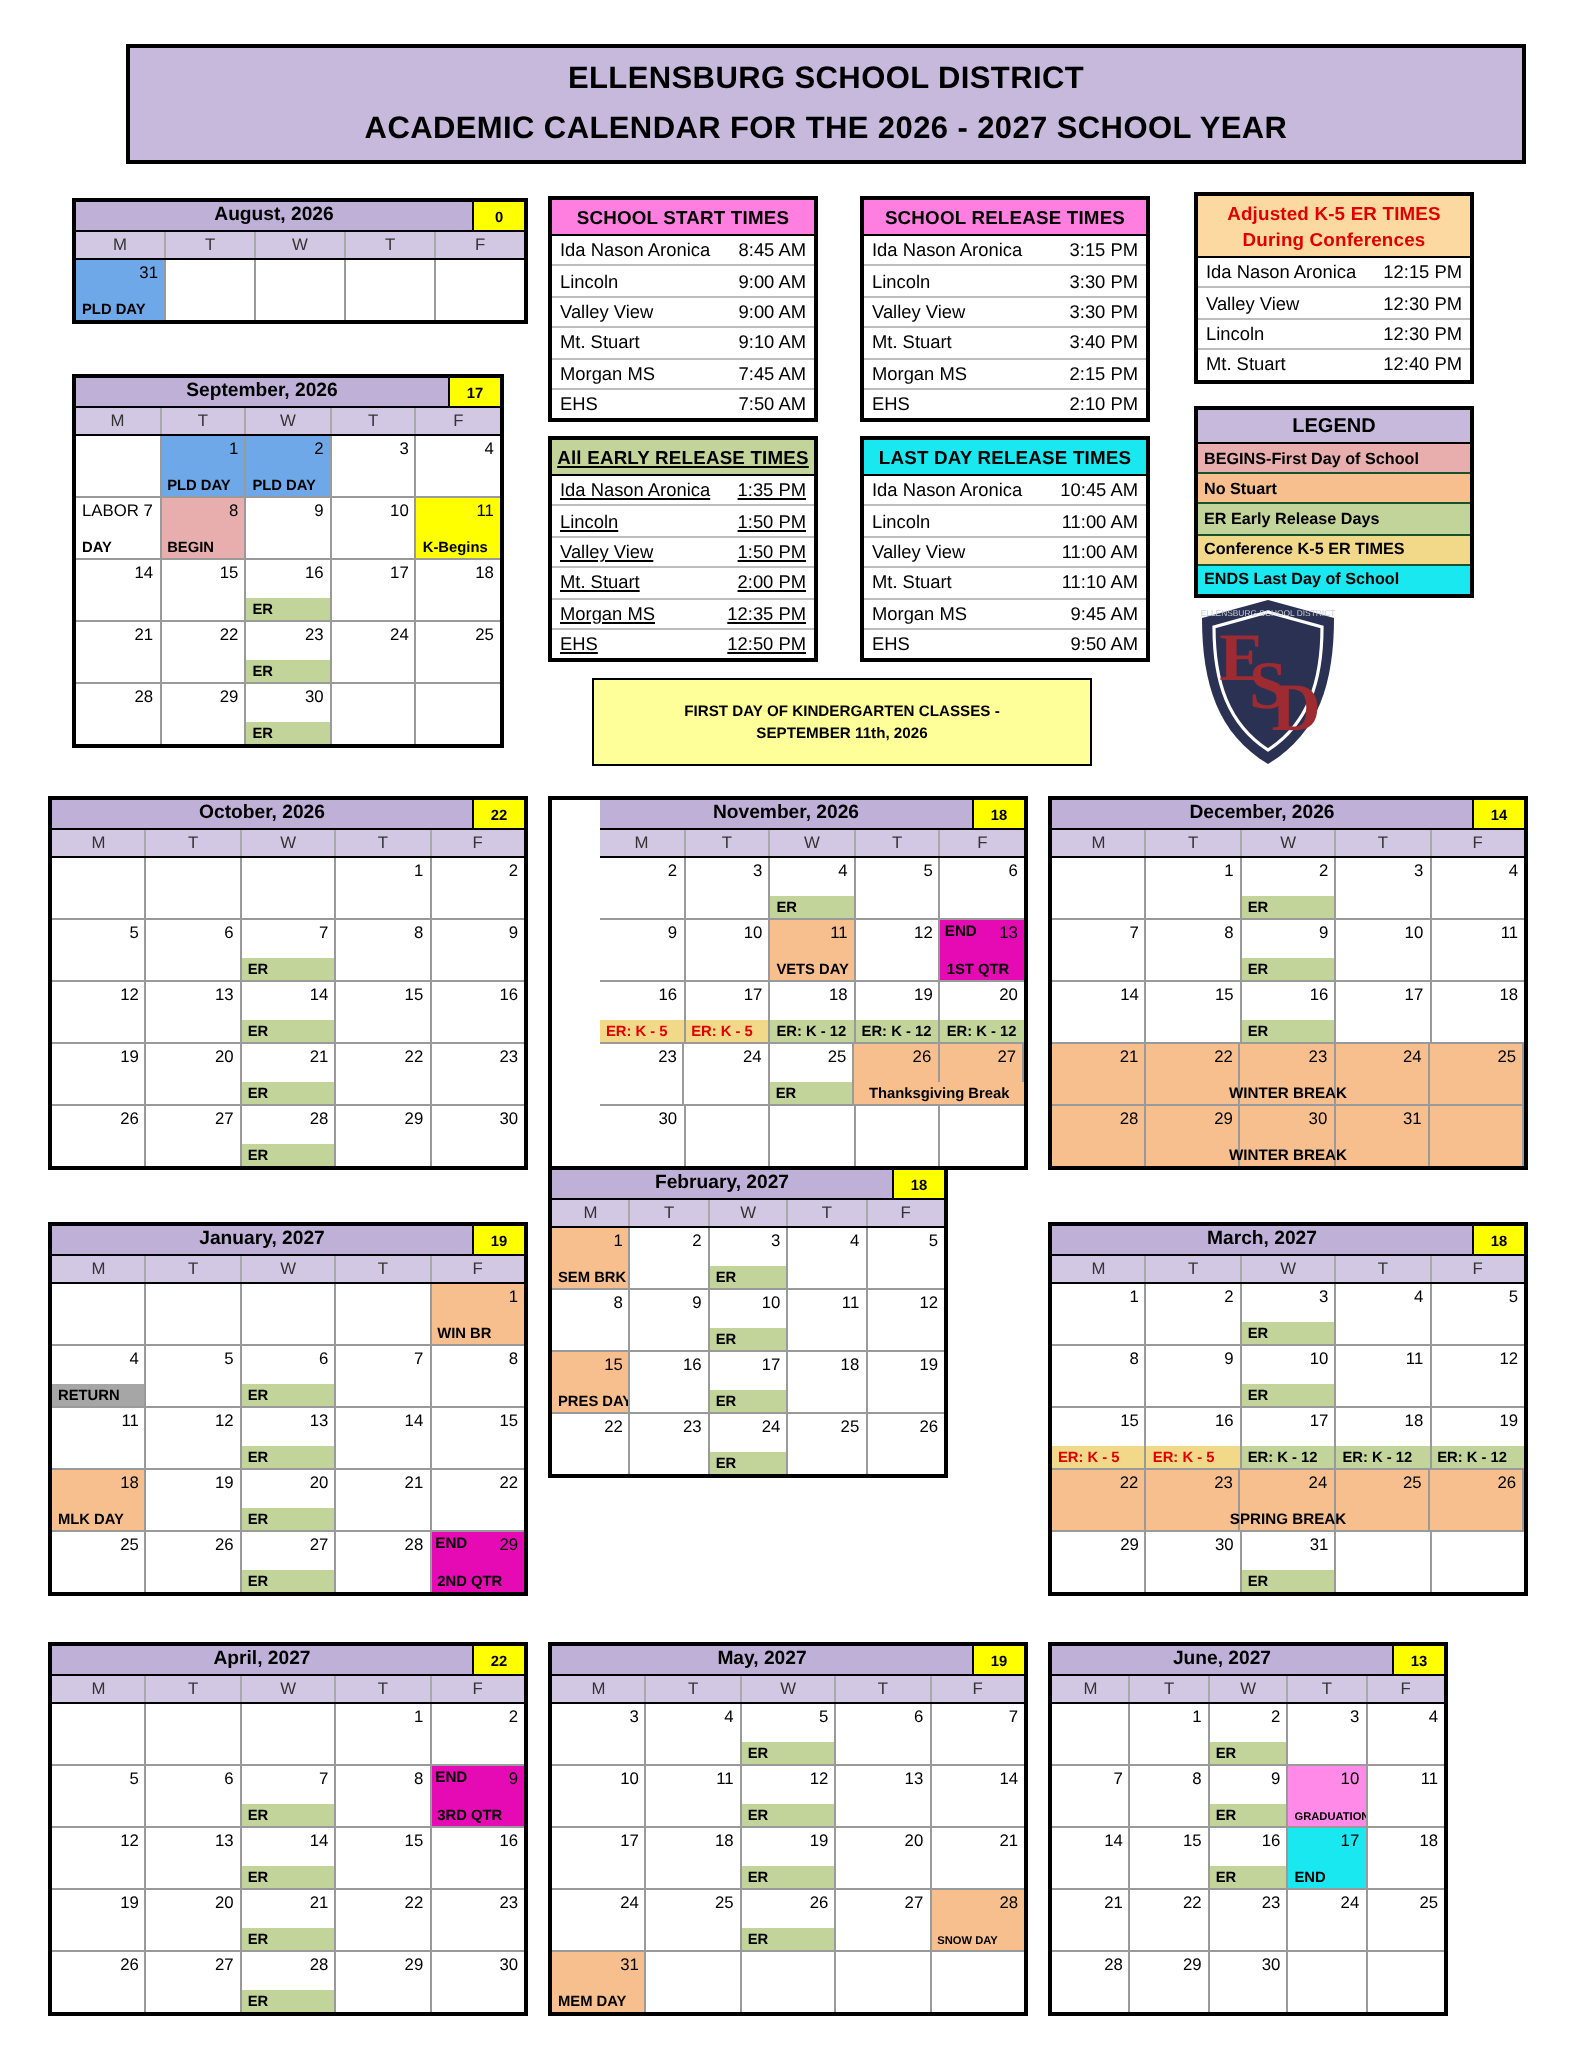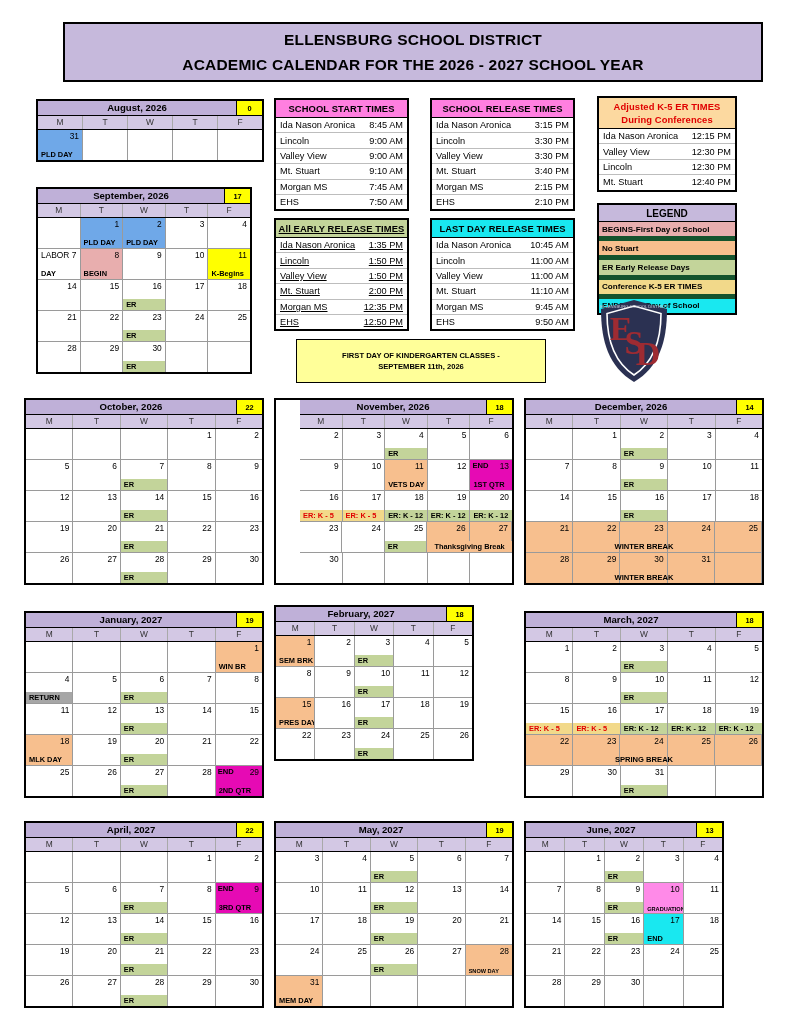--- a/index.html
+++ b/index.html
@@ -55,21 +55,21 @@
   .infobox .ibrow .tm { white-space: nowrap; }
 
   
   #legend { position: absolute; left: 597px; top: 203px; width: 140px; border: 2px solid #000; }
   #legend .lgtitle {
     background: #c6b9dc; text-align: center; font-size: 10px; font-weight: bold;
     padding: 2.5px 0; border-bottom: 1px solid #000; color:#000;
   }
   #legend .lgrow {
     font-size: 8.1px; font-weight: bold; color: #000;
-    padding: 2.6px 3px; border-bottom: 5px solid #14532d;
+    padding: 2.6px 3px; border-bottom: 1px solid #14532d;
     white-space: nowrap;
   }
   #legend .lgrow:last-child { border-bottom: none; }
 
   
   #knote {
     position: absolute; left: 296px; top: 339px;
     width: 250px; height: 44px;
     background: #ffff99; border: 1px solid #000;
     display: flex; flex-direction: column;
@@ -837,21 +837,21 @@
           <div class="cell">
             <div class="dnum">28</div>
           </div>
           <div class="cell bgmagenta">
             <div class="dnum">29</div>
             <div class="endtag">END</div>
             <div class="lbl magenta">2ND QTR</div>
           </div>
         </div>
       </div>
-      <div class="month" style="left: 274px; top: 605px; width: 200px;">
+      <div class="month" style="left: 274px; top: 583px; width: 200px;">
         <div class="mhead">
           <div class="mtitle">February, 2027</div>
           <div class="mcount">18</div>
         </div>
         <div class="dow">
           <div>M</div>
           <div>T</div>
           <div>W</div>
           <div>T</div>
           <div>F</div>

